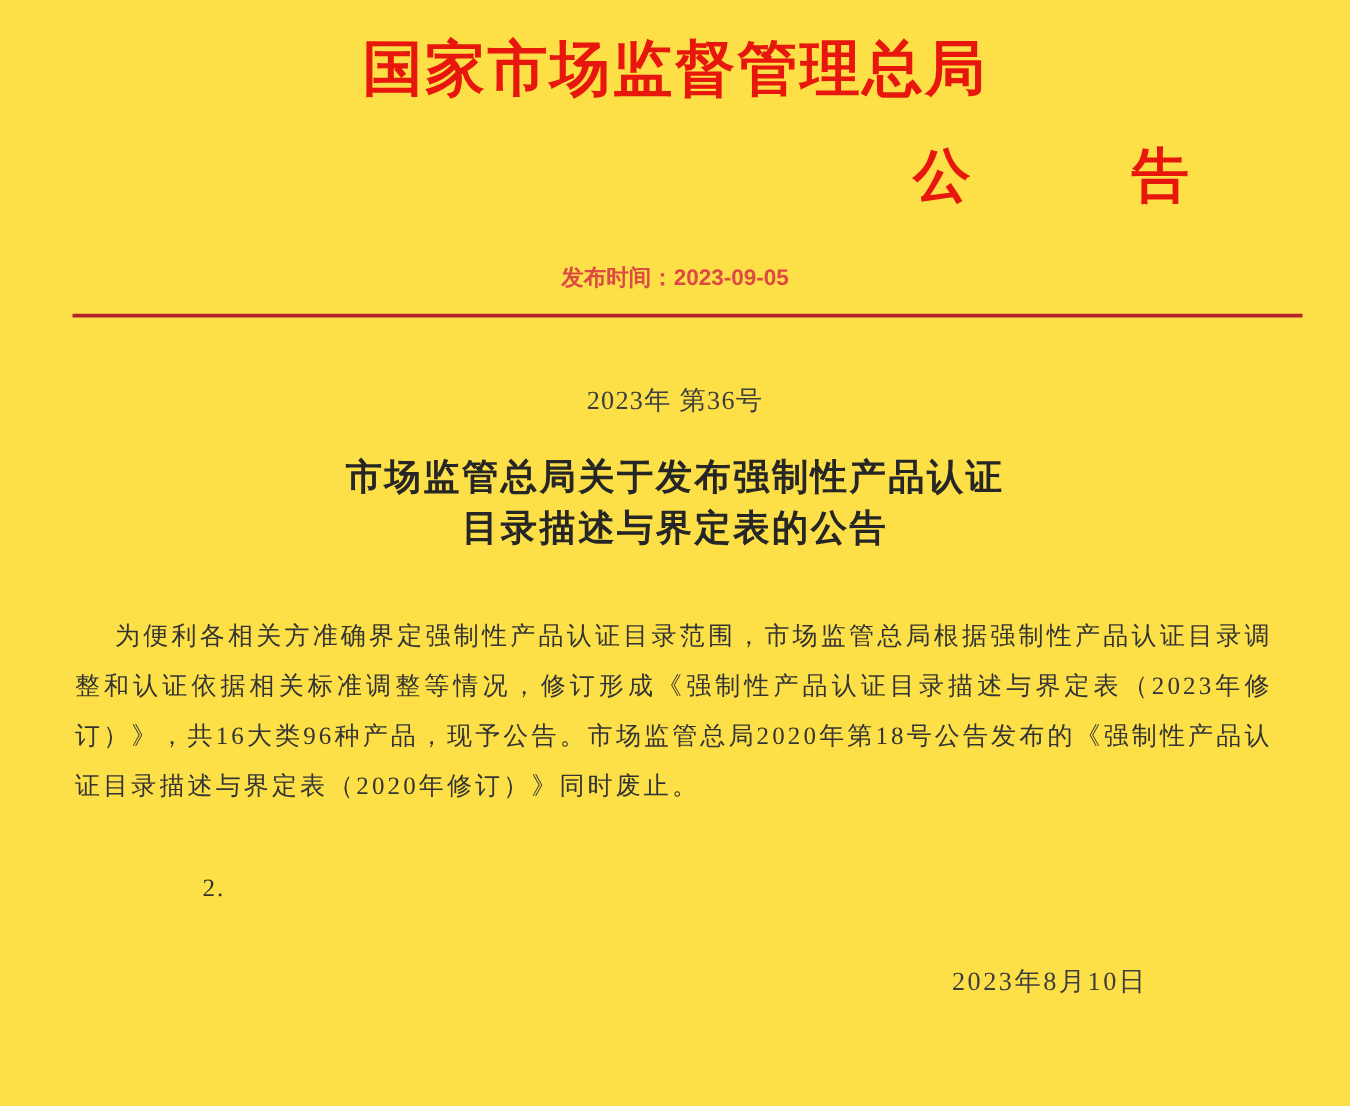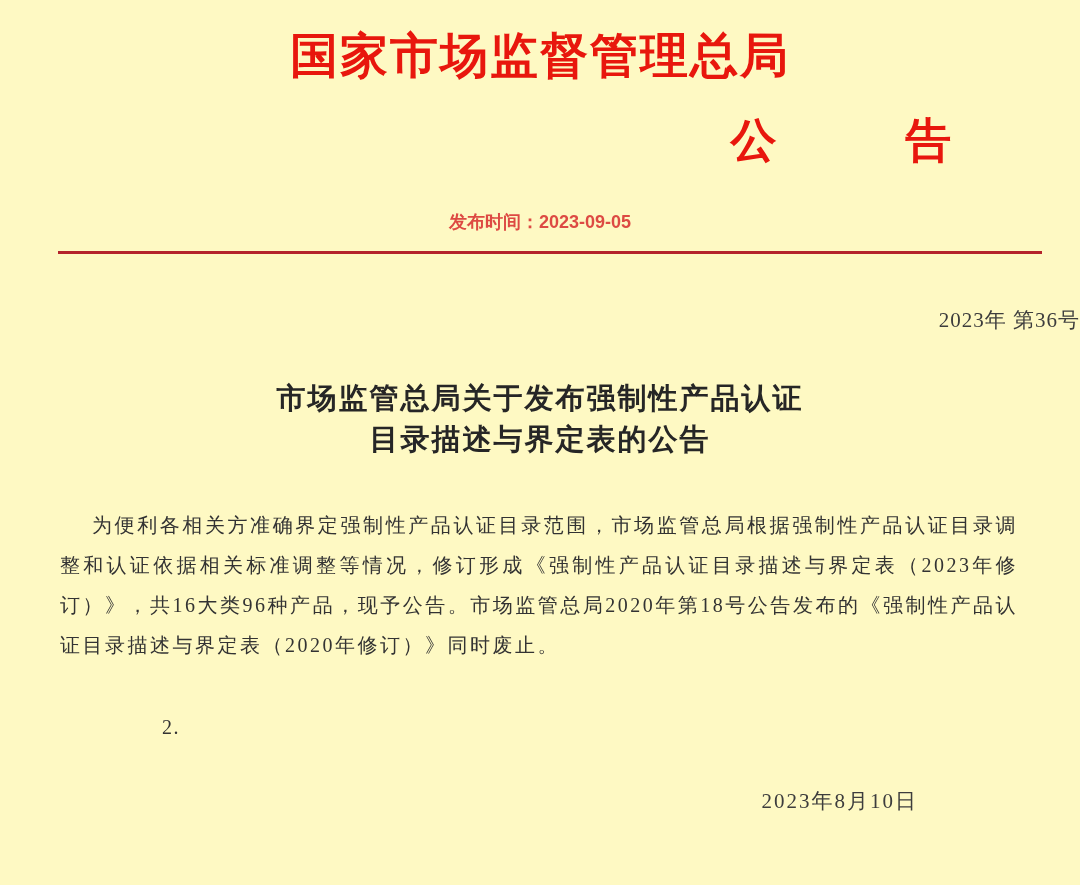--- a/index.html
+++ b/index.html
@@ -4,21 +4,21 @@
 <style>
   html, body {
     margin: 0;
     padding: 0;
     background: #ffffff;
   }
   .page {
     position: relative;
     width: 1080px;
     height: 885px;
-    background: #fef9c3;
+    background: #fde047;
     overflow: hidden;
     font-family: "Liberation Serif", "DejaVu Serif", serif;
     color: var(--text-dark, #333333);
   }
   
   .agency-title {
     padding-top: 24px;
     text-align: center;
     font-size: 48px;
     line-height: 64px;
@@ -47,28 +47,28 @@
     color: var(--publish-red, #dd4a43);
   }
   .red-divider {
     margin: 19px 38px 0 58px;
     height: 0;
     border-top: 3px solid var(--divider-red, #b4232b);
   }
   
   .doc-number {
     margin-top: 52px;
-    text-align: right;
+    text-align: center;
     font-size: 21px;
     line-height: 28px;
     color: #3d3d3d;
     letter-spacing: 1px;
   }
   .main-title {
-    margin-top: 44px;
+    margin-top: 28px;
     text-align: center;
     font-size: 29px;
     line-height: 41px;
     font-weight: bold;
     color: #262626;
     letter-spacing: 2px;
   }
   .body-paragraph {
     margin: 45px 62px 0 60px;
     font-size: 20px;

